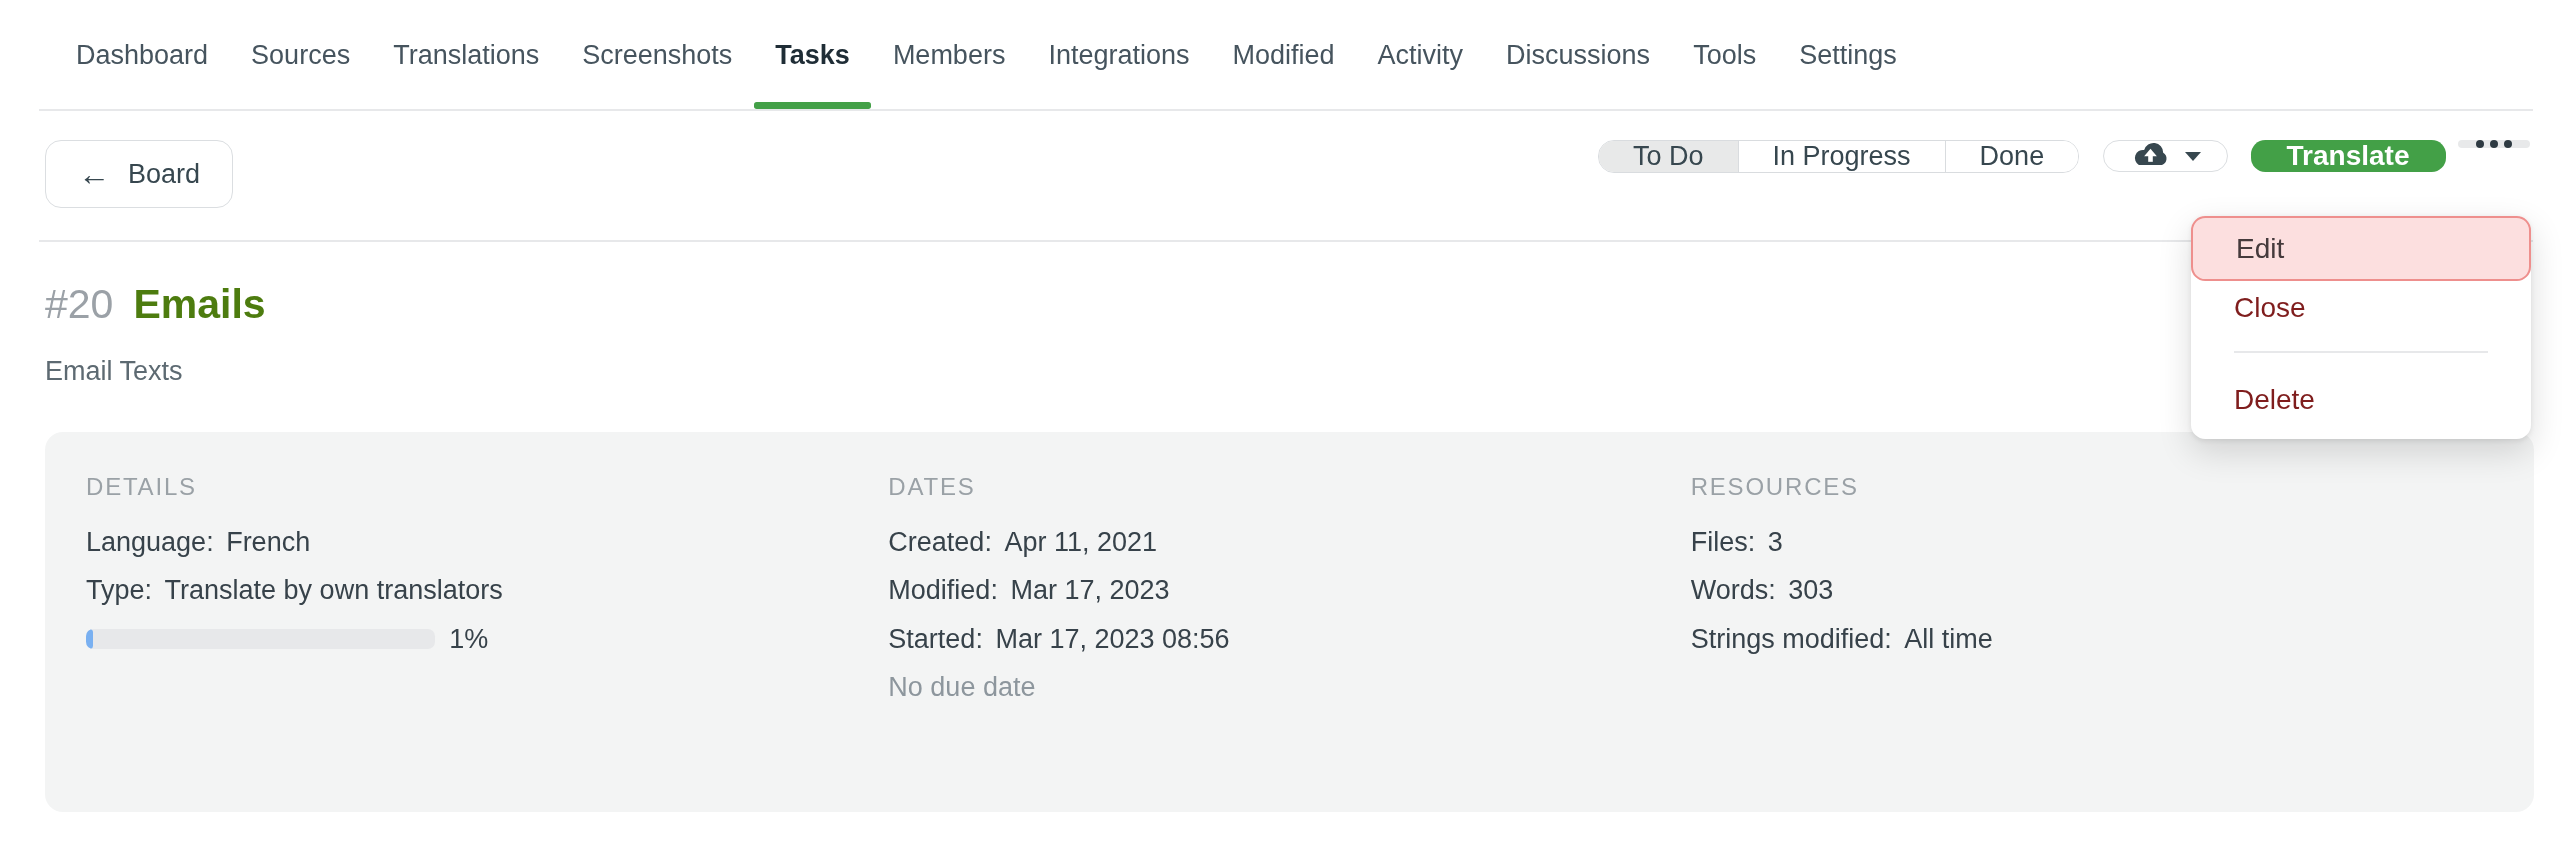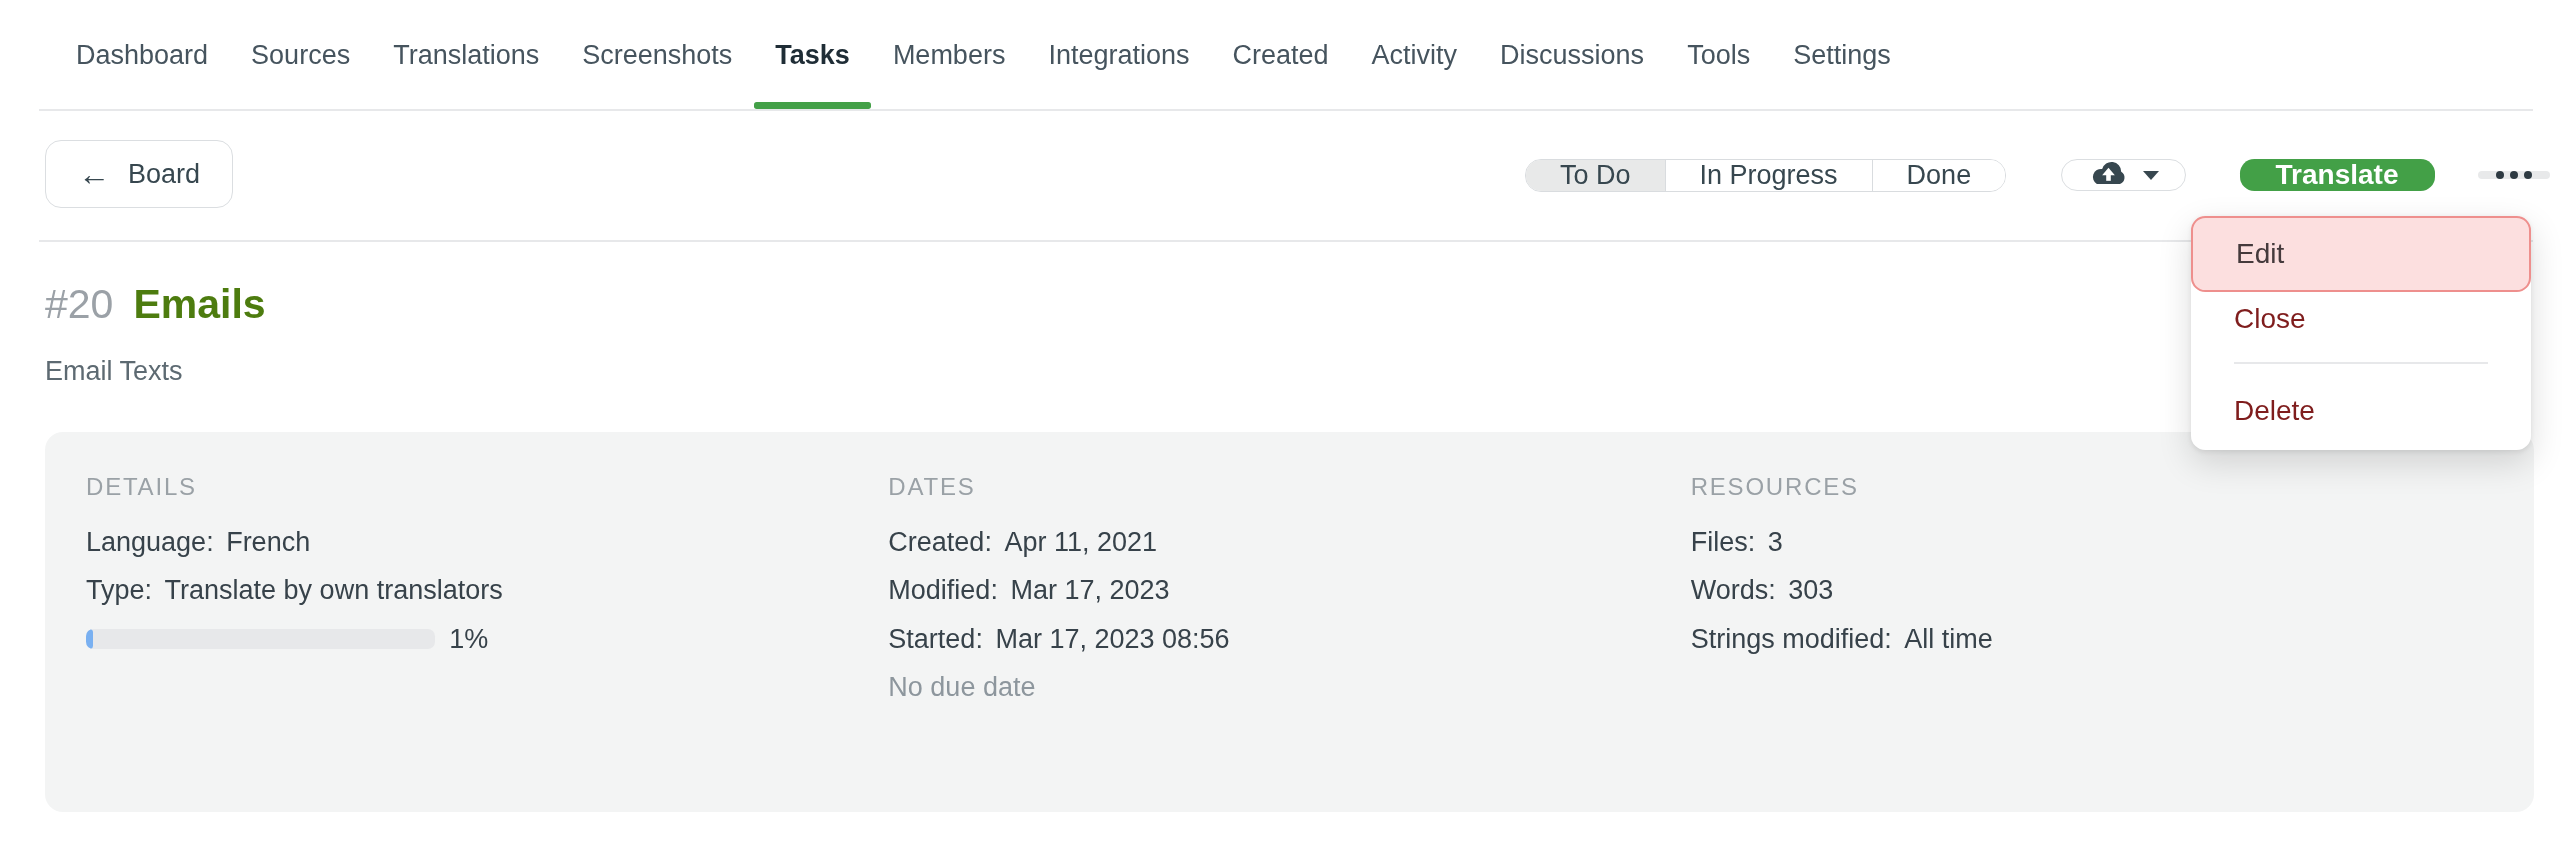--- a/index.html
+++ b/index.html
@@ -19,22 +19,22 @@
   .rule-nav { top:109px; }
   .rule-toolbar { top:240px; }
 
   
   .btn { display:flex; align-items:center; justify-content:center;
          font-size:27px; color:#37474f; background:#fff; border:1.8px solid #dbdee1;
          border-radius:16px; cursor:pointer; white-space:nowrap; }
   .back-btn { position:absolute; left:45px; top:140px; height:68px; padding:0 32px; gap:18px; }
   .back-arrow { font-size:32px; line-height:1; color:#37474f; }
 
-  .toolbar-right { position:absolute; right:26px; top:140px; height:70px;
-                   display:flex; align-items:center;gap:31px; }
+  .toolbar-right { position:absolute; right:46px; top:140px; height:70px;
+                   display:flex; align-items:flex-start; }
   .seg-group { display:flex; border:1.8px solid #d9dcdf; border-radius:16px;
                overflow:hidden; background:#fff; }
   .seg { display:flex; align-items:center; justify-content:center; padding:0 34px;
          font-size:27px; color:#37474f; background:#fff; cursor:pointer; }
   .seg + .seg { border-left:1.8px solid #d9dcdf; }
   .seg.active { background:#e8e9e9; }
 
   .cloud-btn { margin-left:24px; width:125px; gap:14.3px; }
   .caret { width:0; height:0; border-left:8px solid transparent;
            border-right:8px solid transparent; border-top:9.8px solid #37474f; }
@@ -45,21 +45,21 @@
   .more-btn { margin-left:12.5px; width:72px; background:#e8e9ea; border:none;
               border-radius:19.7px; gap:6.3px; }
   .dot { width:8px; height:8px; border-radius:50%; background:#2e3a42; }
 
   
   .menu { position:absolute; left:2191px; top:216px; width:340px; z-index:20;
           background:#fff; border-radius:14.3px;
           box-shadow:0 1.8px 5.4px rgba(0,0,0,.08), 0 12.5px 34px rgba(0,0,0,.14); }
   .menu-item { display:flex; align-items:center; padding-left:43px;
                font-size:28px; color:#7f1d1d; cursor:pointer; }
-  .menu-item.edit { height:76px; background:#fcdfdf; border:2.7px solid #ee8f8d;
+  .menu-item.edit { height:65px; background:#fcdfdf; border:2.7px solid #ee8f8d;
                     border-radius:14.3px; color:#453a3c; }
   .menu-item.close { height:48px; margin-top:2.7px; }
   .menu-divider { height:1.8px; background:#e7e8ea; margin:19.7px 43px 23px 43px; }
   .menu-item.delete { height:48px; margin-bottom:15px; }
 
   
   .title { position:absolute; left:45px; top:281px; font-size:41px; }
   .task-number { color:#9ba1a7; font-weight:400; }
   .task-title { color:#4d7c0f; font-weight:700; margin-left:20px; }
   .subtitle { position:absolute; left:45px; top:356px; font-size:27px; color:#5d6a72; }
@@ -85,21 +85,21 @@
 <div class="page">
 
   <div class="nav">
     <div class="nav-item">Dashboard</div>
     <div class="nav-item">Sources</div>
     <div class="nav-item">Translations</div>
     <div class="nav-item">Screenshots</div>
     <div class="nav-item active">Tasks</div>
     <div class="nav-item">Members</div>
     <div class="nav-item">Integrations</div>
-    <div class="nav-item">Created</div>
+    <div class="nav-item">Modified</div>
     <div class="nav-item">Activity</div>
     <div class="nav-item">Discussions</div>
     <div class="nav-item">Tools</div>
     <div class="nav-item">Settings</div>
   </div>
   <div class="rule rule-nav"></div>
 
   <div class="btn back-btn">
     <span class="back-arrow">←</span>
     <span>Board</span>

